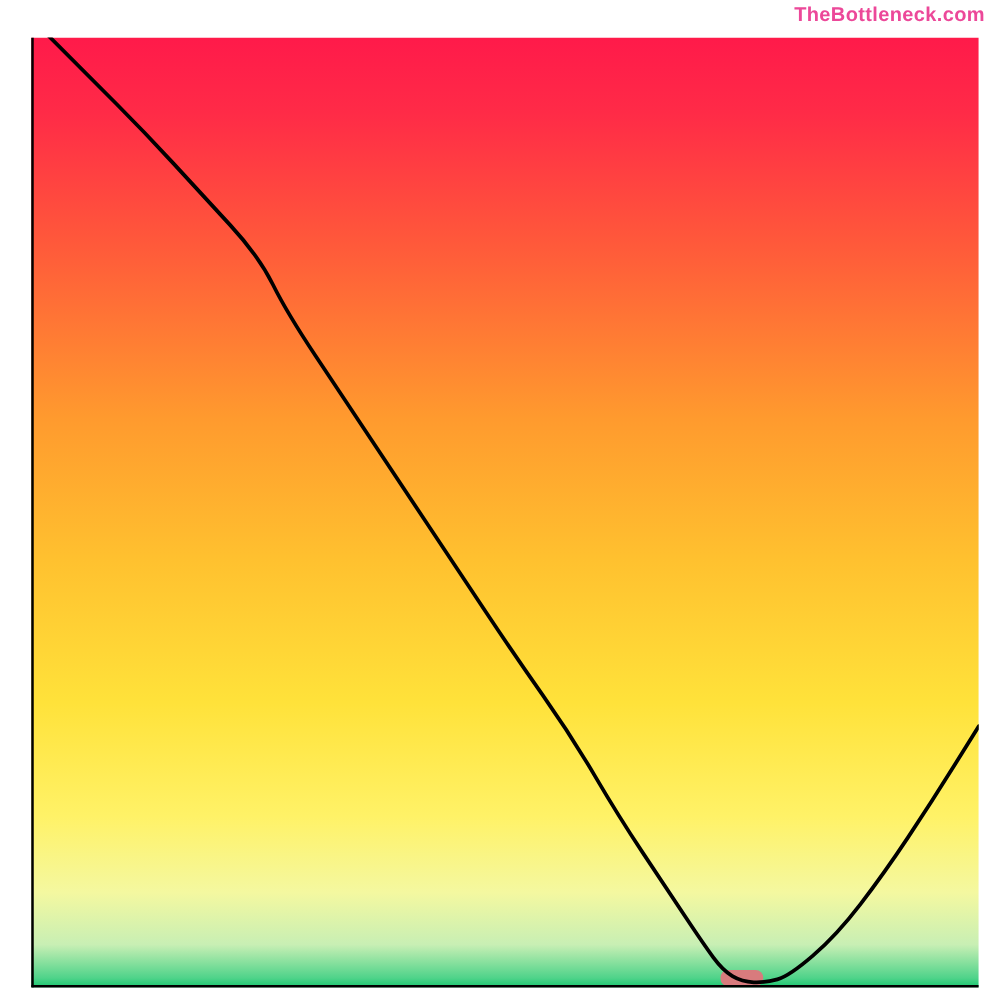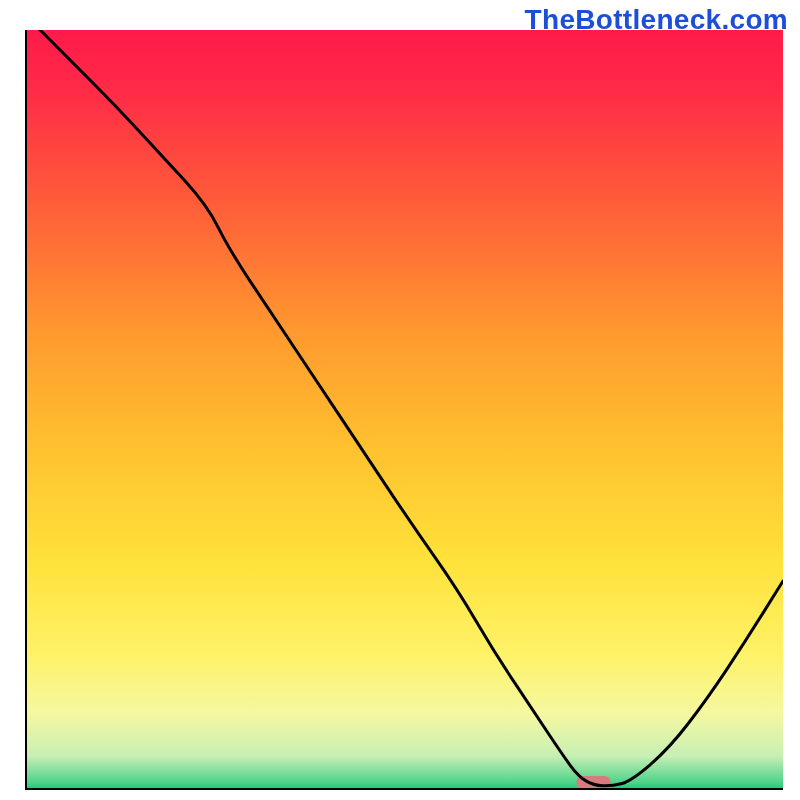--- a/index.html
+++ b/index.html
@@ -12,23 +12,23 @@
   }
   .wrap {
     position: relative;
     width: 800px;
     height: 800px;
   }
   .watermark {
     position: absolute;
     top: 4px;
     right: 12px;
-    font-size: 28px;
+    font-size: 16px;
     font-weight: 600;
-    color: #1d4ed8;
+    color: #ec4899;
     letter-spacing: 0.3px;
     margin-left: 21px;
   }
   svg.chart {
     position: absolute;
     left: 25px;
     top: 30px;
     width: 758px;
     height: 760px;
     display: block;

